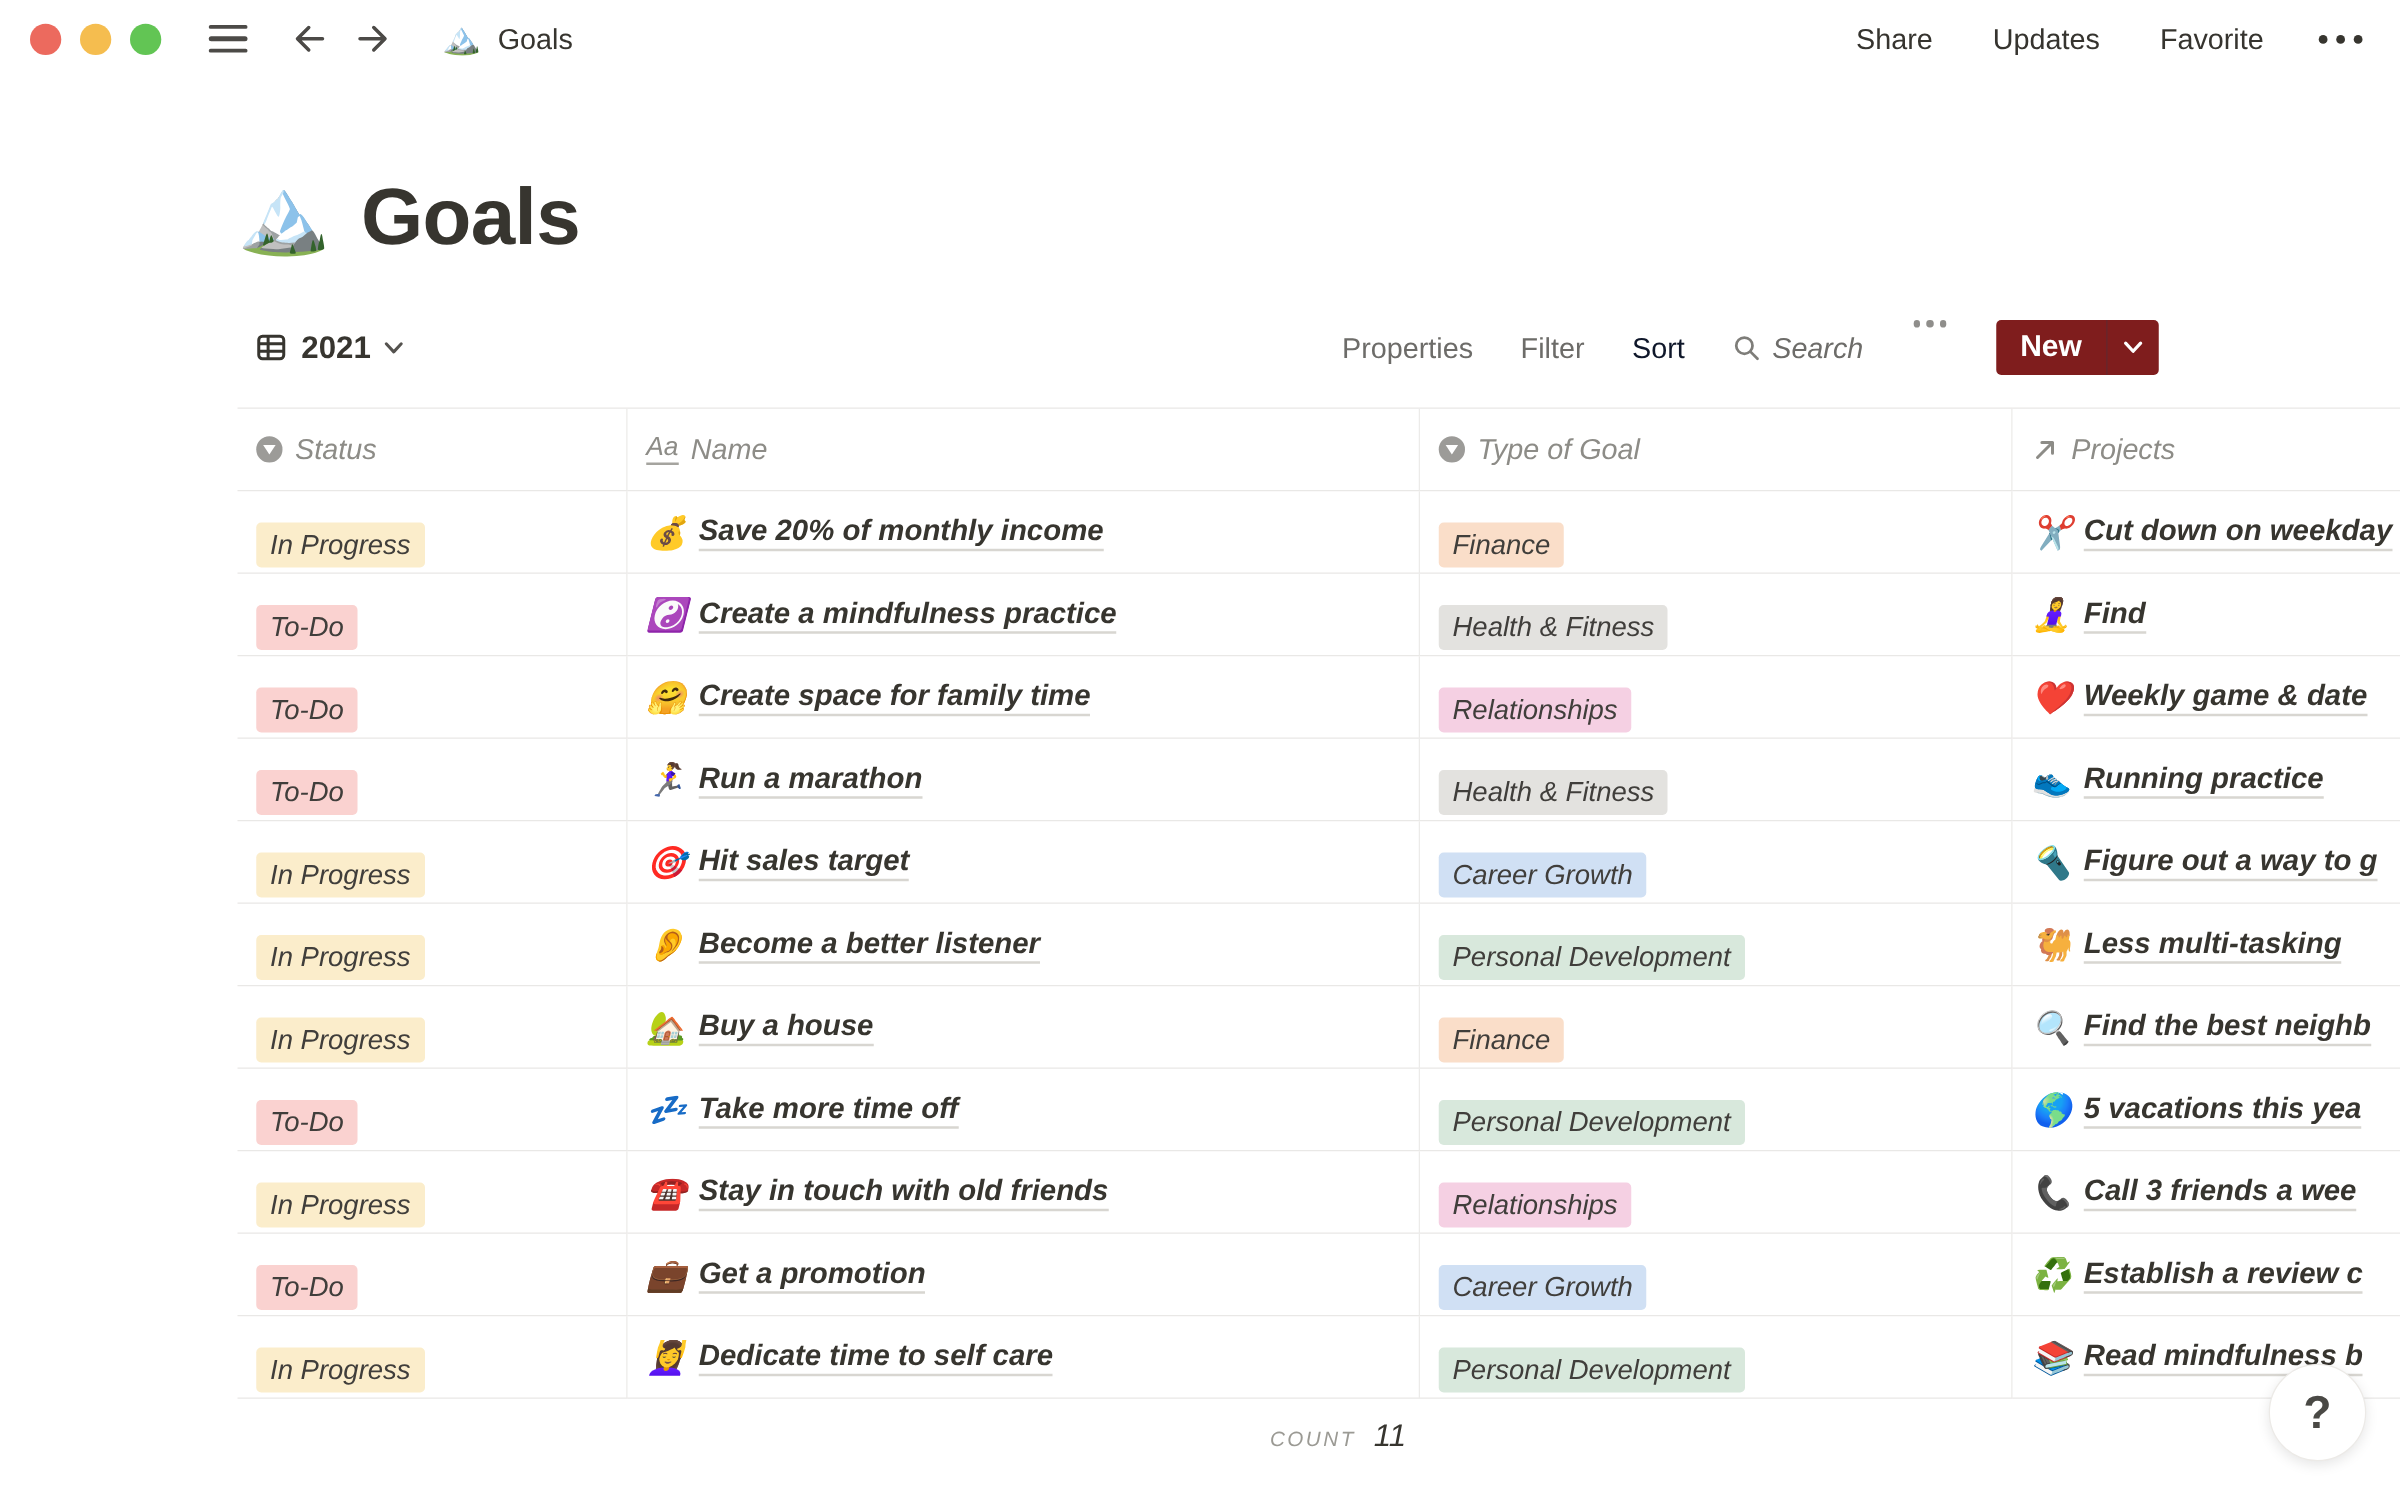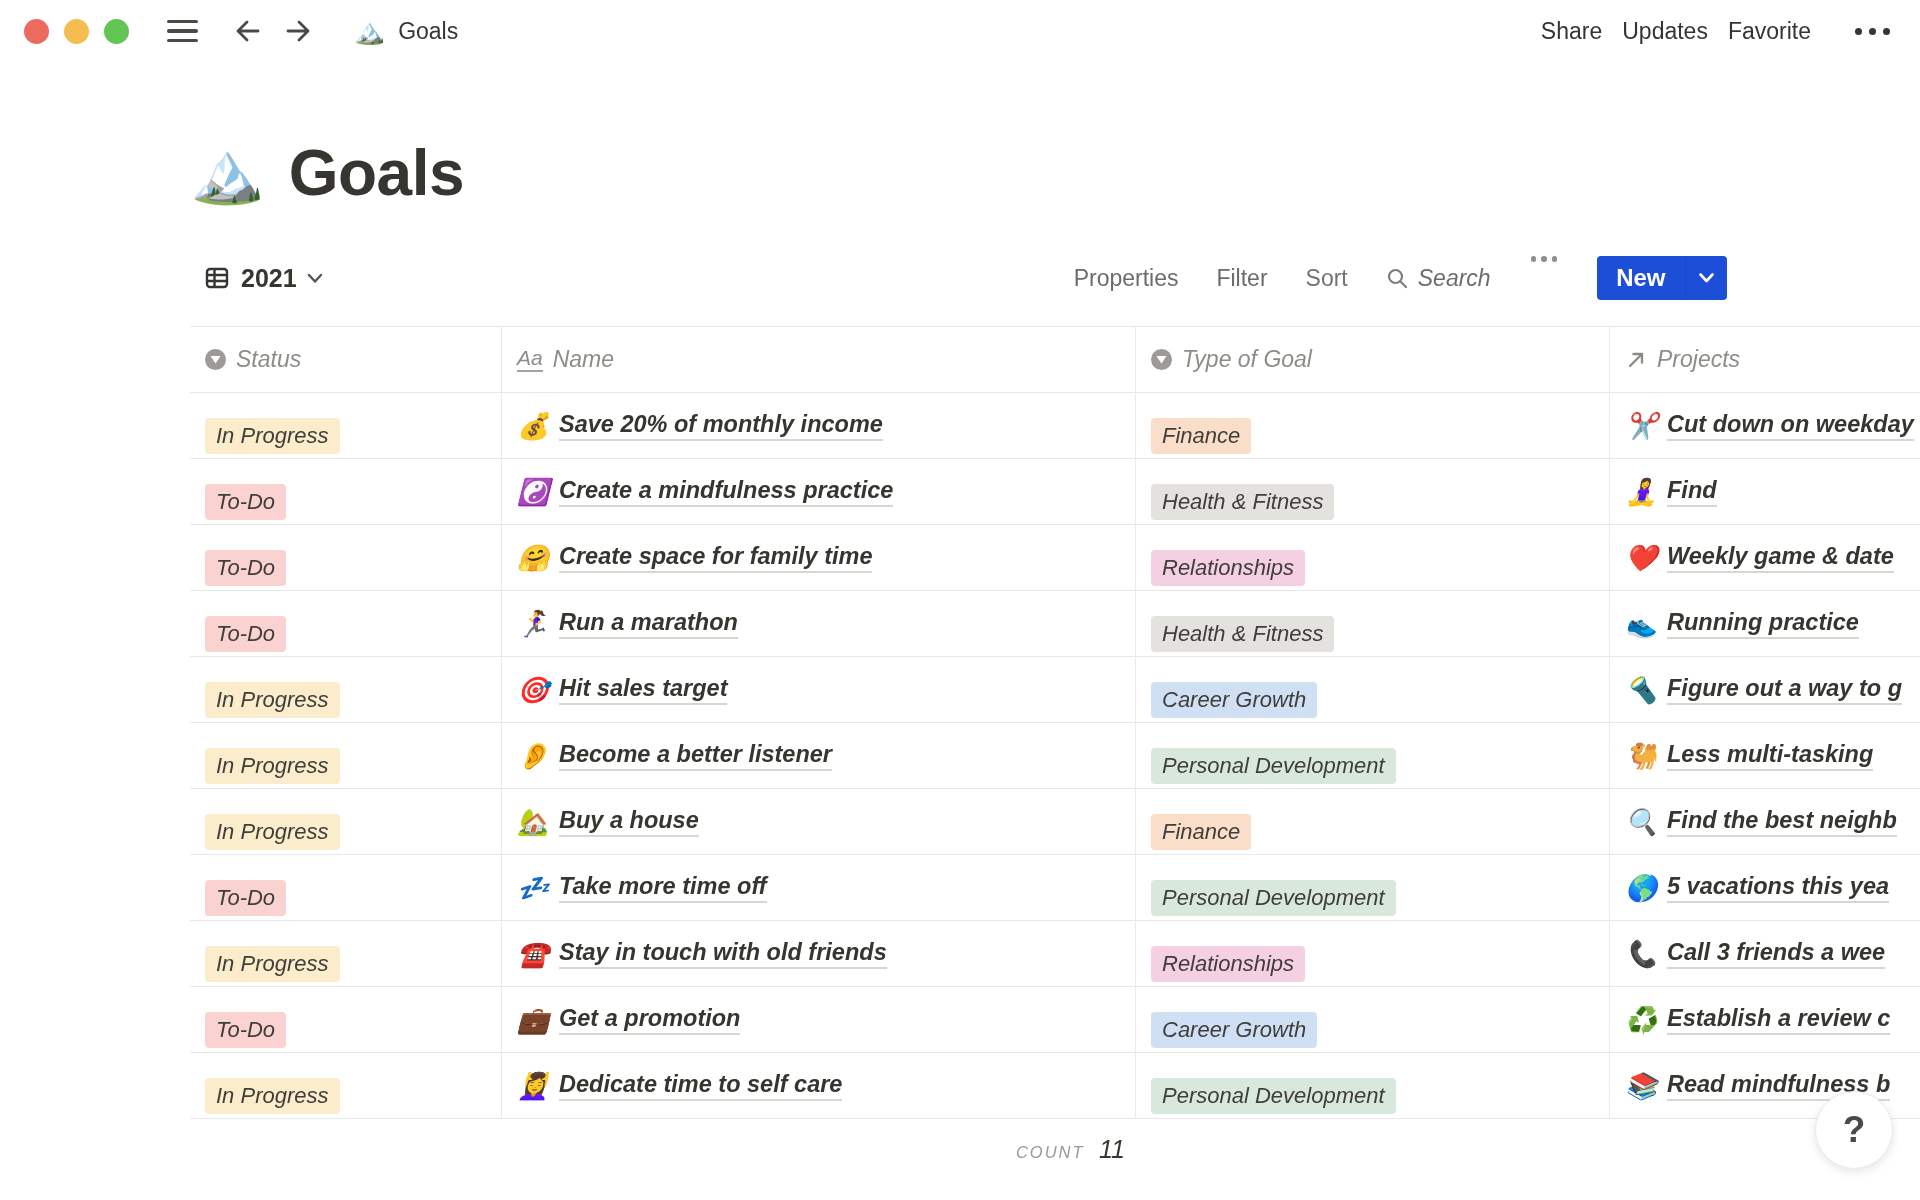--- a/index.html
+++ b/index.html
@@ -11,42 +11,42 @@
   .traffic { display:flex; gap:15px; align-items:center; }
   .light { width:25px; height:25px; border-radius:50%; }
   .light.red{ background:#EC6A5E; } .light.yellow{ background:#F5BD4F; } .light.green{ background:#62C554; }
   .hamburger { margin-left:38px; display:flex; flex-direction:column; gap:6px; cursor:pointer; }
   .hamburger i { display:block; width:31px; height:3.5px; border-radius:2px; background:#4C4A47; }
   .navarrow { margin-left:30px; display:flex; align-items:center; }
   .nav-doc { display:flex; align-items:center; margin-left:40px; }
   .nav-doc .emo { font-size:25px; line-height:1; }
   .nav-doc .t { margin-left:13px; font-size:23px; color:#37352F; }
   .topbar-spacer { flex:1; }
-  .topmenu { display:flex; align-items:center; gap:20px; font-size:23px; color:#36342F; }
+  .topmenu { display:flex; align-items:center; gap:48px; font-size:23px; color:#36342F; }
   .topdots { display:flex; gap:7px; margin-left:44px; cursor:pointer; }
   .topdots i { width:7px; height:7px; border-radius:50%; background:#37352F; display:block; }
 
   
   .title-wrap { margin:74px 0 0 190px; display:flex; align-items:center; }
   .title-wrap .emo { font-size:60px; line-height:1; }
   .title-wrap h1 { font-size:64px; font-weight:700; letter-spacing:-0.5px; margin-left:24px; color:#37352F; }
 
   
   .toolbar { margin:46px 193px 0 190px; display:flex; align-items:center; justify-content:space-between; }
   .view-switch { display:flex; align-items:center; padding-left:15px; cursor:pointer; }
   .view-switch .vlabel { font-size:25px; font-weight:700; margin-left:12px; }
   .view-switch svg.chev { margin-left:10px; }
   .tb-right { display:flex; gap:38px; }
   .tb-btn { font-size:23px; color:#6D6C69; cursor:pointer; background:none; border:none; font-family:inherit; }
-  .tb-btn.active { color:#737373; }
+  .tb-btn.active { color:#0f172a; }
   .searchbox { display:flex; align-items:center; gap:9px; cursor:pointer; }
   .searchbox .lbl { font-size:23px; color:#6D6C69;font-style:italic; }
   .tb-dots { display:flex; gap:5px; cursor:pointer; padding:0 2px; }
   .tb-dots i { width:5.5px; height:5.5px; border-radius:50%; background:#8F8E8B; display:block; }
-  .new-btn { display:flex; align-items:stretch; height:44px; border-radius:4px; overflow:hidden; background:#1d4ed8; cursor:pointer; }
+  .new-btn { display:flex; align-items:stretch; height:44px; border-radius:4px; overflow:hidden; background:#7f1d1d; cursor:pointer; }
   .new-btn .nb-label { display:flex; align-items:center; padding:0 19px; color:#fff; font-size:24px; font-weight:600; }
   .new-btn .nb-sep { width:1.5px; background:rgba(15,70,100,0.25); }
   .new-btn .nb-caret { display:flex; align-items:center; padding:0 12px; }
 
   
   .table { margin:26px 0 0 190px; width:1730px;font-style:italic; }
   .trow { display:grid; grid-template-columns:312px 634px 474px minmax(0,1fr); }
   .thead { border-top:1px solid #E9E8E6; }
   .thead .cell { height:66px; display:flex; align-items:center; gap:10px; padding-left:15px;
                  color:#8D8C87; font-size:23px; cursor:pointer; }

